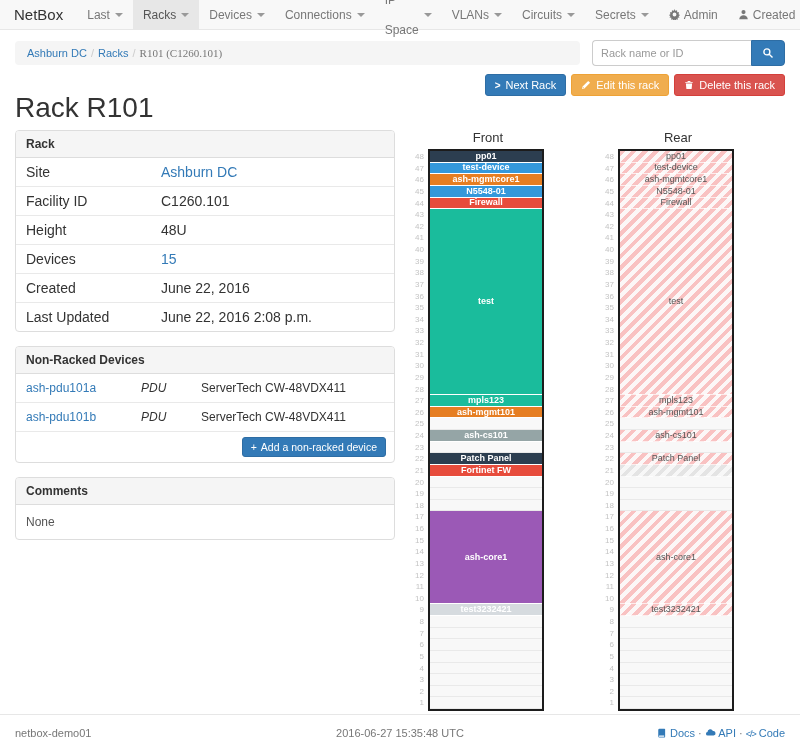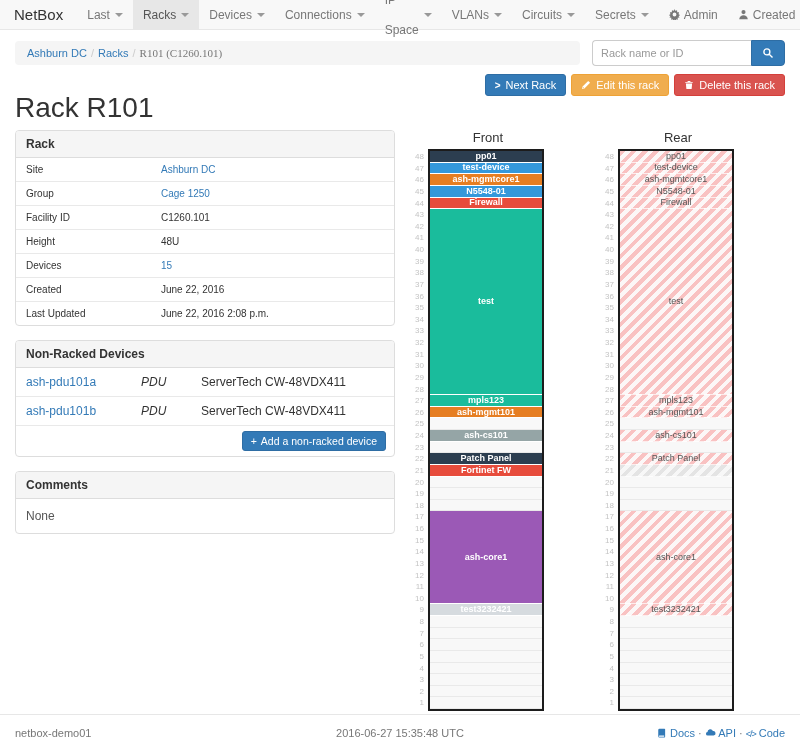--- a/index.html
+++ b/index.html
@@ -60,21 +60,21 @@
   .btn .chev { font-weight:bold; font-size:10px; }
 
   
   .main { display:flex; align-items:flex-start; margin:0 15px; }
   .left-col { width:380px; }
   .panel { border:1px solid #ddd; border-radius:4px; margin-bottom:14px; background:#fff; }
   .panel-heading {
     background:#f5f5f5; border-bottom:1px solid #ddd; padding:6px 10px;
     font-size:12px; font-weight:bold; color:#333; border-radius:3px 3px 0 0;
   }
-  table.attr { width:100%; border-collapse:collapse; font-size:10px; }
+  table.attr { width:100%; border-collapse:collapse; font-size:14px; }
   table.attr td { padding:6px 10px; border-top:1px solid #e9e9e9; }
   table.attr tr:first-child td { border-top:none; }
   td.lbl { width:135px; color:#333; }
   a.val-link { color:#337ab7; }
   table.nrd { width:100%; border-collapse:collapse; font-size:12px; }
   table.nrd td { padding:7px 10px; border-top:1px solid #e9e9e9; }
   table.nrd tr:first-child td { border-top:none; }
   td.nrd-name { width:115px; }
   td.nrd-type { width:60px;font-style:italic; }
   .panel-footer-row { border-top:1px solid #e9e9e9; padding:5px 8px; display:flex; justify-content:flex-end; }
@@ -213,24 +213,20 @@
 <div class="main">
   <div class="left-col">
 
     <div class="panel">
       <div class="panel-heading">Rack</div>
       <table class="attr">
         <tbody>
             <tr>
               <td class="lbl">Site</td>
               <td><a href="#" class="val-link">Ashburn DC</a></td>
-            </tr>
-        <tr>
-              <td class="lbl">Group</td>
-              <td><a href="#" class="val-link">Cage 1250</a></td>
             </tr>
         <tr>
               <td class="lbl">Facility ID</td>
               <td>C1260.101</td>
             </tr>
         <tr>
               <td class="lbl">Height</td>
               <td>48U</td>
             </tr>
         <tr>

